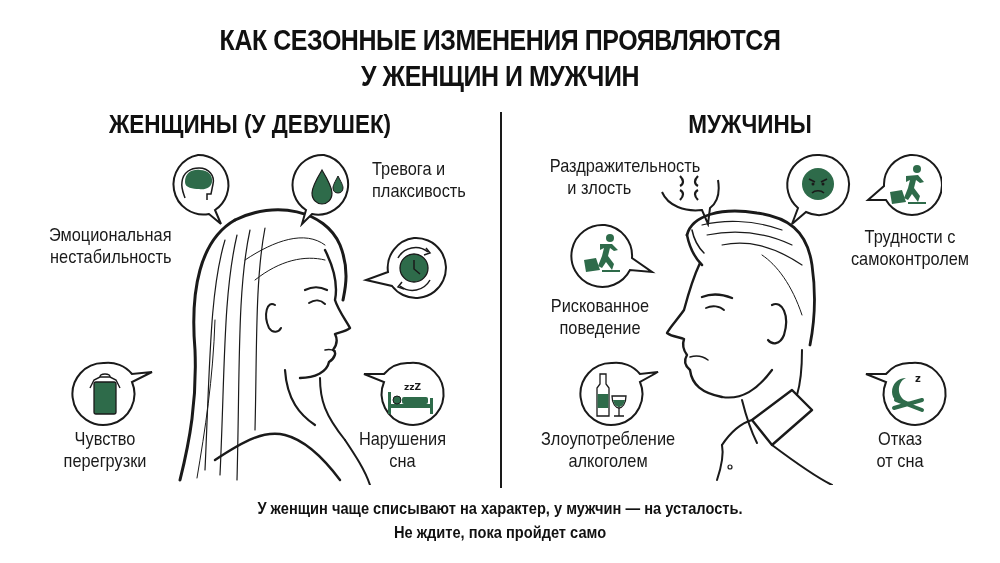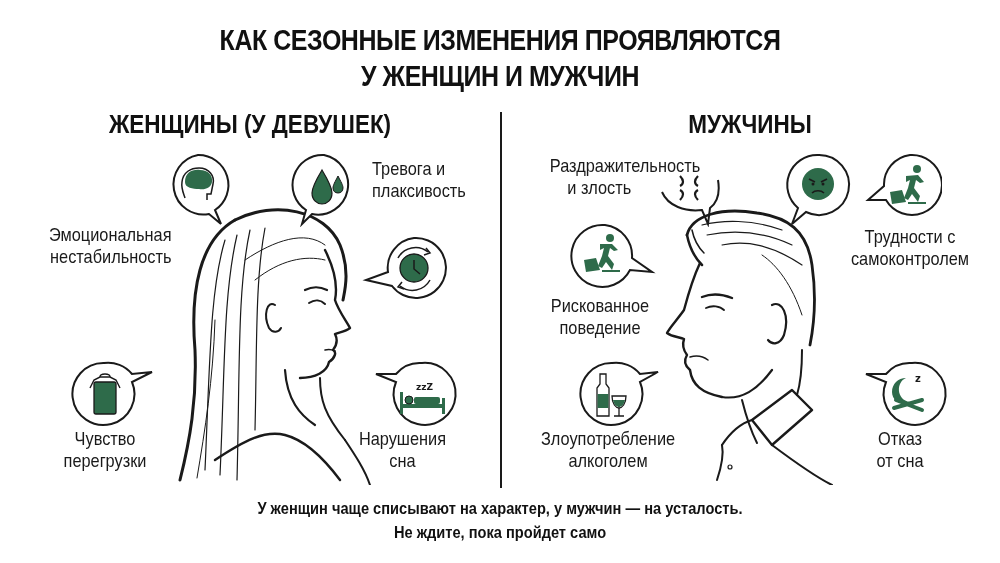--- a/index.html
+++ b/index.html
@@ -131,21 +131,21 @@
       <path d="M20 28 L24 20 L30 17 L40 17 L46 20 L50 28" fill="none" stroke="#1a1a1a" stroke-width="1.4"></path>
       <path d="M30 17 C30 13 40 13 40 17" fill="none" stroke="#1a1a1a" stroke-width="1.3"></path>
     </g>
   </svg>
 </div>
 <div class="label center" style="left:55px; top:428px; width:100px;">
   <div>Чувство</div>
   <div>перегрузки</div>
 </div>
 
-<div class="bubble" style="left:370px; top:360px;">
+<div class="bubble" style="left:358px; top:360px;">
   <svg width="90" height="70" viewBox="0 0 90 70">
     <path d="M52 3 A31 31 0 1 1 26 22 L6 14 L26 14 A31 31 0 0 1 52 3 Z" fill="#fff" stroke="#1a1a1a" stroke-width="2"></path>
     <g>
       <rect x="30" y="32" width="3" height="22" fill="#2e6b4a"></rect>
       <rect x="72" y="38" width="3" height="16" fill="#2e6b4a"></rect>
       <rect x="30" y="44" width="45" height="4" fill="#2e6b4a"></rect>
       <circle cx="39" cy="40" r="4" fill="#2e6b4a" stroke="#1a1a1a" stroke-width="1"></circle>
       <rect x="44" y="37" width="26" height="7" rx="2" fill="#2e6b4a"></rect>
       <text x="46" y="30" font-size="9" font-family="DejaVu Sans, sans-serif" font-weight="bold" fill="#1a1a1a">zzZ</text>
     </g>

